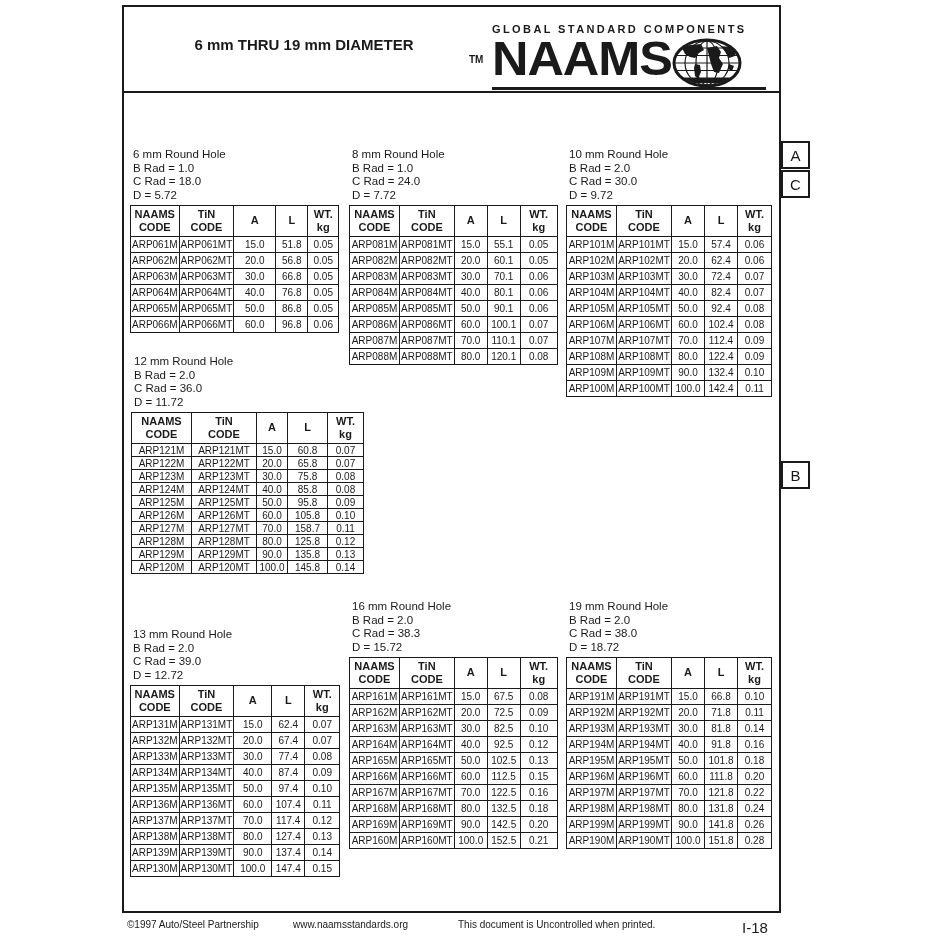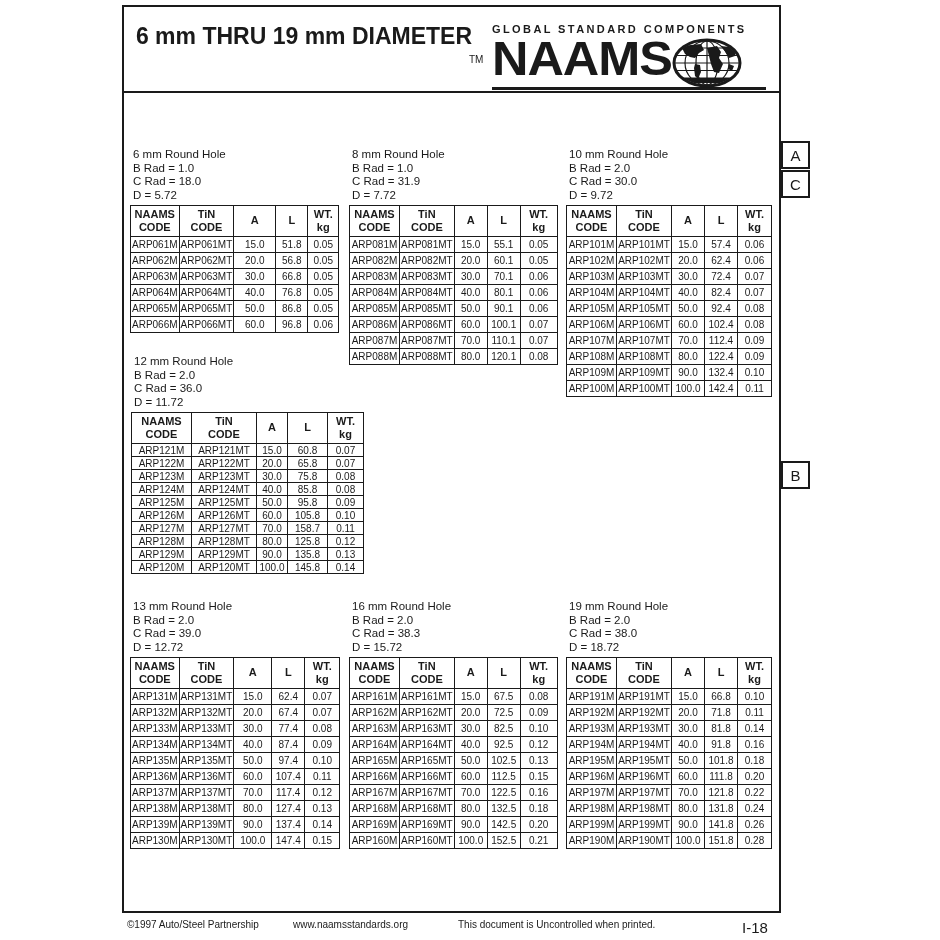--- a/index.html
+++ b/index.html
@@ -5,46 +5,46 @@
   html,body { margin:0; padding:0; background:#ffffff; }
   .page {
     position:relative; width:940px; height:940px; background:#ffffff;
     font-family:"Liberation Sans", sans-serif; color:#1a1a1a; overflow:hidden;
   }
   .frame { position:absolute; left:122px; top:5px; width:655px; height:904px; border:2px solid #1a1a1a; }
   .header-divider { position:absolute; left:122px; top:91px; width:659px; height:2px; background:#1a1a1a; }
 
   .title-block { position:absolute; left:128px; top:20px; width:352px; text-align:center; font-weight:bold; }
   .title-line1 { font-size:26px; letter-spacing:0.5px; }
-  .title-line2 { font-size:23px; margin-top:3px; white-space:nowrap; }
+  .title-line2 { font-size:15px; margin-top:16px; white-space:nowrap; }
 
   .brand { position:absolute; left:492px; top:11px; width:274px;margin-top:12px; }
   .brand-tagline { font-size:11px; font-weight:bold; letter-spacing:2.4px; white-space:nowrap; }
   .brand-row { display:flex; align-items:flex-start; height:47px; margin-top:1px; }
   .brand-name { font-size:49px; font-weight:bold; line-height:0.92; letter-spacing:-1px; transform:scaleX(1.03); transform-origin:left top; }
   .brand-globe { margin-left:4px; margin-top:2px; }
   .brand-underline { height:3px; background:#1a1a1a; margin-top:4px; }
   .brand-bottom { display:flex; justify-content:space-between; margin-top:5px; font-size:13px; padding:0 3px; }
-  .tm-mark { position:absolute; left:469px; top:54px; font-size:10px; font-weight:normal; }
+  .tm-mark { position:absolute; left:469px; top:54px; font-size:10px; font-weight:bold; }
 
   .side-tab { position:absolute; left:781px; width:25px; height:24px; border:2px solid #1a1a1a; background:#fff;
     display:flex; align-items:center; justify-content:center; font-size:15px; }
   .tab-a { top:141px; } .tab-c { top:170px; } .tab-b { top:461px; }
 
   .tbl-block { position:absolute; }
   .cap { margin-left:3px; font-size:11.5px; line-height:13.5px; margin-bottom:3px; }
   table.spec { border-collapse:collapse; table-layout:fixed; background:#fff; }
   .spec th, .spec td { border:1px solid #1a1a1a; text-align:center; overflow:hidden; }
   .spec th { font-size:11px; font-weight:bold; line-height:1.2; height:28px; padding:1px 0; }
   .spec td { font-size:10px; height:15px; padding:0 1px; }
   .compact td { height:12px; }
 
   .tb0 { left:130px; top:148px; } .tb1 { left:349px; top:148px; } .tb2 { left:566px; top:148px; }
   .tb3 { left:131px; top:355px; }
-  .tb4 { left:130px; top:600px; } .tb5 { left:349px; top:600px; } .tb6 { left:566px; top:600px; }
+  .tb4 { left:130px; top:628px; } .tb5 { left:349px; top:600px; } .tb6 { left:566px; top:600px; }
 
   .ft { position:absolute; top:919px; font-size:10px; }
   .ft-copy { left:127px; } .ft-web { left:293px; } .ft-notice { left:458px; } .ft-page { left:742px; font-size:15px; }
 </style>
 </head>
 <body>
 
 <div class="page">
 
   <div class="frame"></div>
@@ -162,21 +162,21 @@
             <td>0.06</td>
           </tr>
         </tbody>
       </table>
   </div>
 
   <div class="tbl-block tb1">
     <div class="cap">
       <div>8 mm Round Hole</div>
       <div>B Rad = 1.0</div>
-      <div>C Rad = 31.9</div>
+      <div>C Rad = 24.0</div>
       <div>D = 7.72</div>
     </div>
     <table class="spec">
         <colgroup>
           <col style="width: 50px;">
           <col style="width: 53px;">
           <col style="width: 33px;">
           <col style="width: 33px;">
           <col style="width: 37px;">
         </colgroup>

